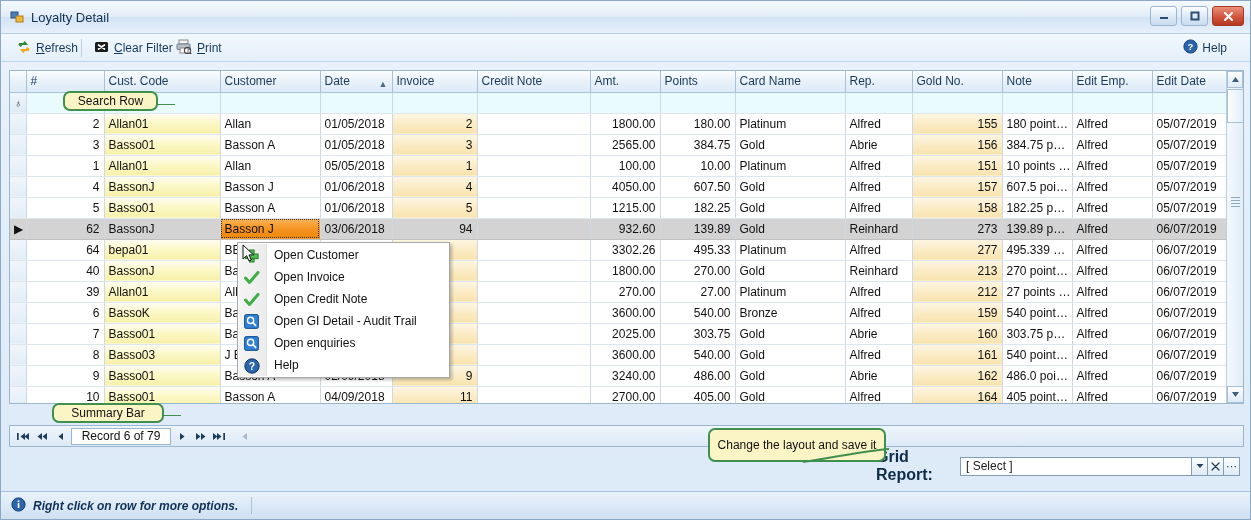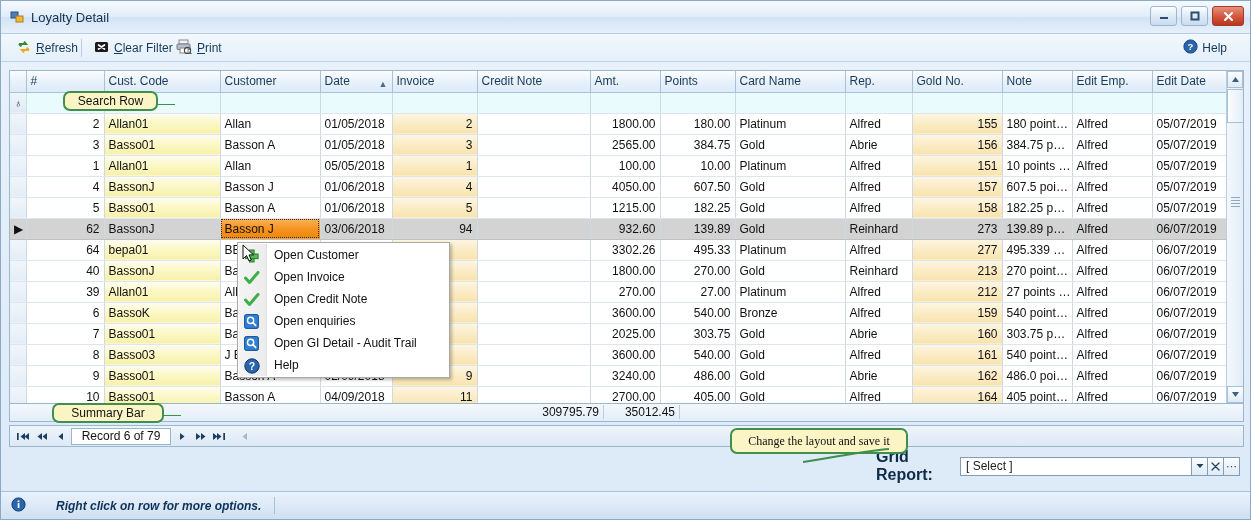--- a/index.html
+++ b/index.html
@@ -164,21 +164,21 @@
   }
 
   
   .statusbar{
     position:absolute;left:0;right:0;bottom:0;height:28px;
     background:linear-gradient(#e9f2fb,#cfe0f1);
     border-top:1px solid #a8c1da;box-sizing:border-box;
     display:flex;align-items:center;gap:7px;padding-left:10px;
   }
   .status-text{
-    font-style:italic;font-weight:bold;font-size:12px;color:#0f3157;margin-left:23px;
+    font-style:italic;font-weight:bold;font-size:12px;color:#0f3157;
   }
   .status-sep{width:1px;height:17px;background:#a8c1da;margin-left:6px;}
 
   
   .callout{
     position:absolute;background:#fbf4c4;border:2px solid #3f8f4f;
     border-radius:7px;font-size:12px;color:#111;
     display:flex;align-items:center;justify-content:center;
     box-sizing:border-box;
   }
@@ -584,24 +584,20 @@
           <i></i>
       </div>
       <div class="vsb-btn" style="position:absolute;bottom:0;left:0;width:17px;">
         <svg width="9" height="7" viewBox="0 0 9 7">
             <path d="M4.5 6 L1 1 L8 1 Z" fill="#3e5f7e"></path>
           </svg>
       </div>
     </div>
   </div>
 
-  <div class="summary">
-    <div class="sum-cell" style="left:462px;width:132px;">309795.79</div>
-    <div class="sum-cell" style="left:594px;width:76px;">35012.45</div>
-  </div>
 
   <div class="nav">
     <div class="nav-btn">
       <svg width="13" height="9" viewBox="0 0 13 9">
         <rect x="1" y="1" width="1.7" height="7" fill="#1c3e60"></rect>
         <path d="M9 1 L9 8 L4.5 4.5 Z" fill="#1c3e60"></path>
         <path d="M13 1 L13 8 L8.5 4.5 Z" fill="#1c3e60"></path>
       </svg>
     </div>
     <div class="nav-btn">
@@ -664,21 +660,21 @@
   <div class="callout" style="left:62px;top:90px;width:95px;height:20px;">
     <span>Search Row</span>
   </div>
   <div class="callout-line" style="left:156px;top:103px;width:18px;"></div>
 
   <div class="callout" style="left:51px;top:402px;width:112px;height:20px;z-index:30;">
     <span>Summary Bar</span>
   </div>
   <div class="callout-line" style="left:162px;top:414px;width:18px;z-index:30;"></div>
 
-  <div class="callout" style="left:729px;top:427px;width:178px;height:26px;font-family:Liberation Serif, serif;">
+  <div class="callout" style="left:707px;top:427px;width:178px;height:34px;">
     <span>Change the layout and save it</span>
   </div>
   <svg style="position:absolute;left:800px;top:447px;" width="90" height="16" viewBox="0 0 90 16">
     <path d="M88 1 C70 2, 40 8, 2 14" fill="none" stroke="#3f8f4f" stroke-width="2"></path>
   </svg>
 
   <div class="ctxmenu">
     <div class="ctx-gutter"></div>
   <div class="ctx-item">
         <span class="ctx-ico">
@@ -706,31 +702,31 @@
         <span>Open Credit Note</span>
       </div>
       <div class="ctx-item">
         <span class="ctx-ico">
           <svg width="15" height="15" viewBox="0 0 15 15">
             <rect x="0.6" y="0.6" width="13.8" height="13.8" rx="1.6" fill="#2f7fd4" stroke="#14508f" stroke-width="1"></rect>
             <circle cx="6.6" cy="6.4" r="3.1" fill="none" stroke="#fff" stroke-width="1.4"></circle>
             <path d="M8.9 8.7 L11.6 11.4" stroke="#fff" stroke-width="1.7" stroke-linecap="round"></path>
           </svg>
         </span>
-        <span>Open enquiries</span>
+        <span>Open GI Detail - Audit Trail</span>
       </div>
       <div class="ctx-item">
         <span class="ctx-ico">
           <svg width="15" height="15" viewBox="0 0 15 15">
             <rect x="0.6" y="0.6" width="13.8" height="13.8" rx="1.6" fill="#2f7fd4" stroke="#14508f" stroke-width="1"></rect>
             <circle cx="6.6" cy="6.4" r="3.1" fill="none" stroke="#fff" stroke-width="1.4"></circle>
             <path d="M8.9 8.7 L11.6 11.4" stroke="#fff" stroke-width="1.7" stroke-linecap="round"></path>
           </svg>
         </span>
-        <span>Open GI Detail - Audit Trail</span>
+        <span>Open enquiries</span>
       </div>
       <div class="ctx-item">
         <span class="ctx-ico">
           <svg width="16" height="16" viewBox="0 0 16 16">
             <circle cx="8" cy="8" r="7.2" fill="#2a64ab" stroke="#11366b" stroke-width="1"></circle>
             <text x="8" y="12" font-size="10.5" font-family="Liberation Sans, sans-serif" font-weight="bold" fill="#fff" text-anchor="middle">?</text>
           </svg>
         </span>
         <span>Help</span>
       </div>

